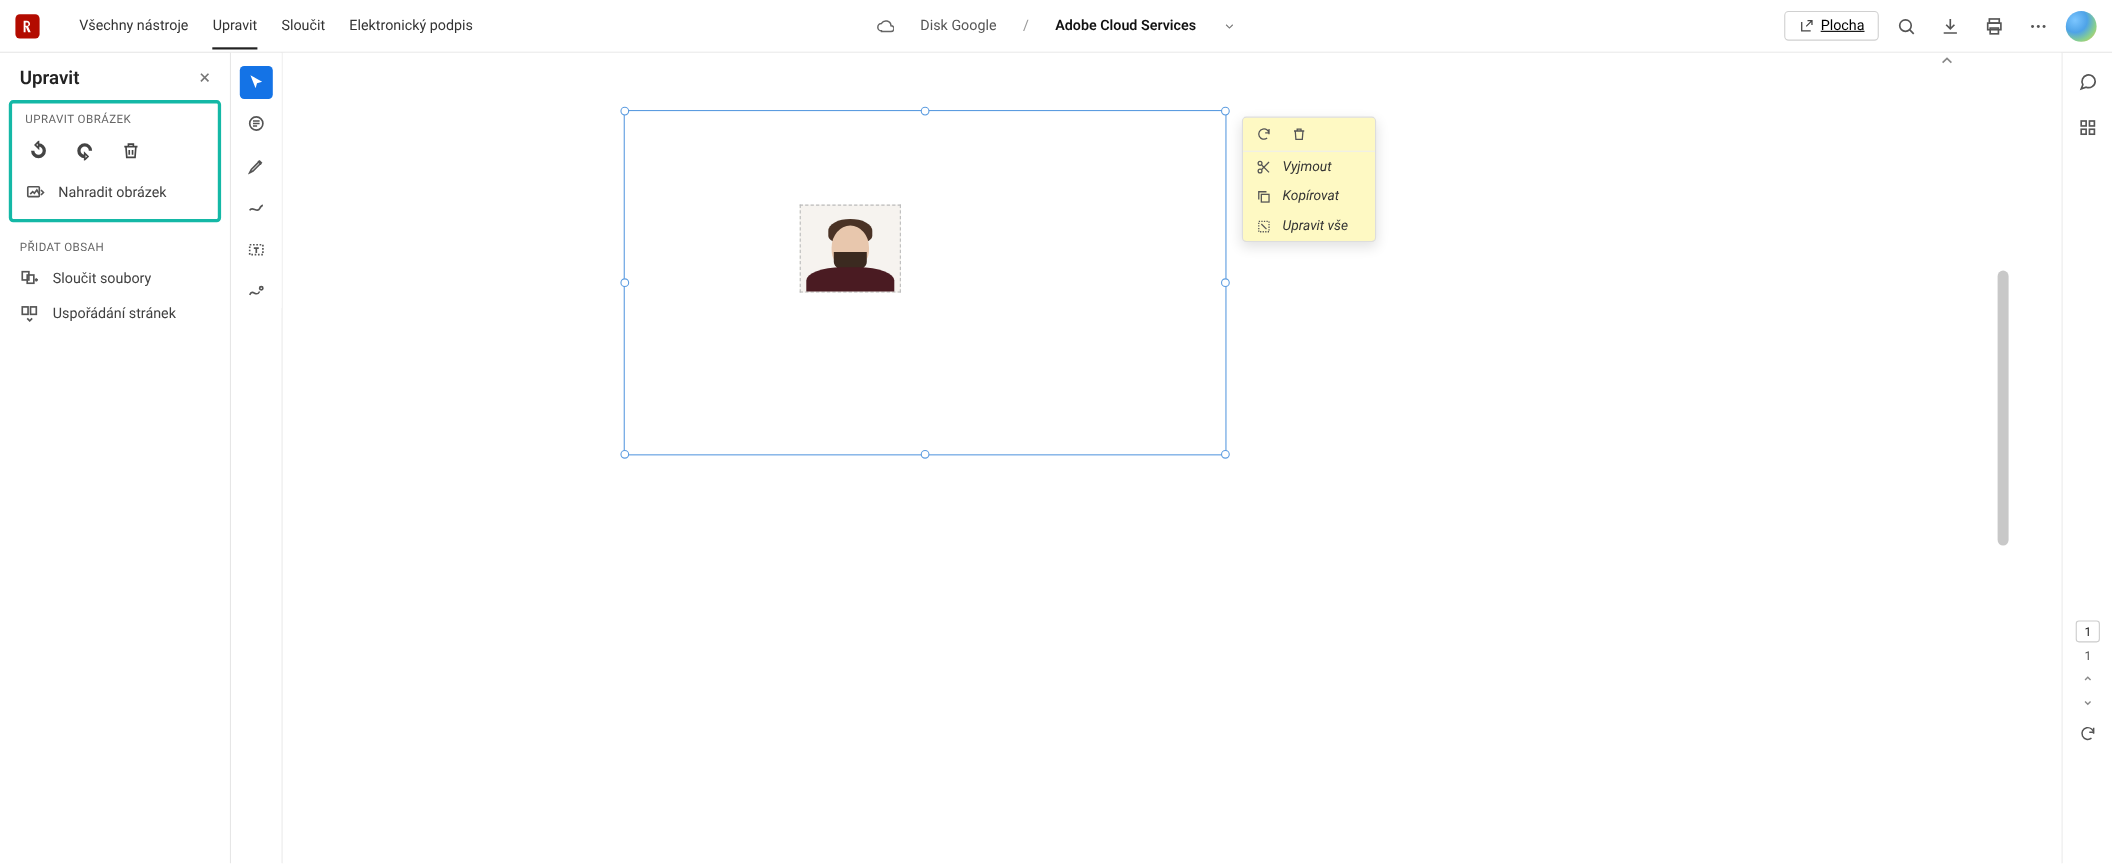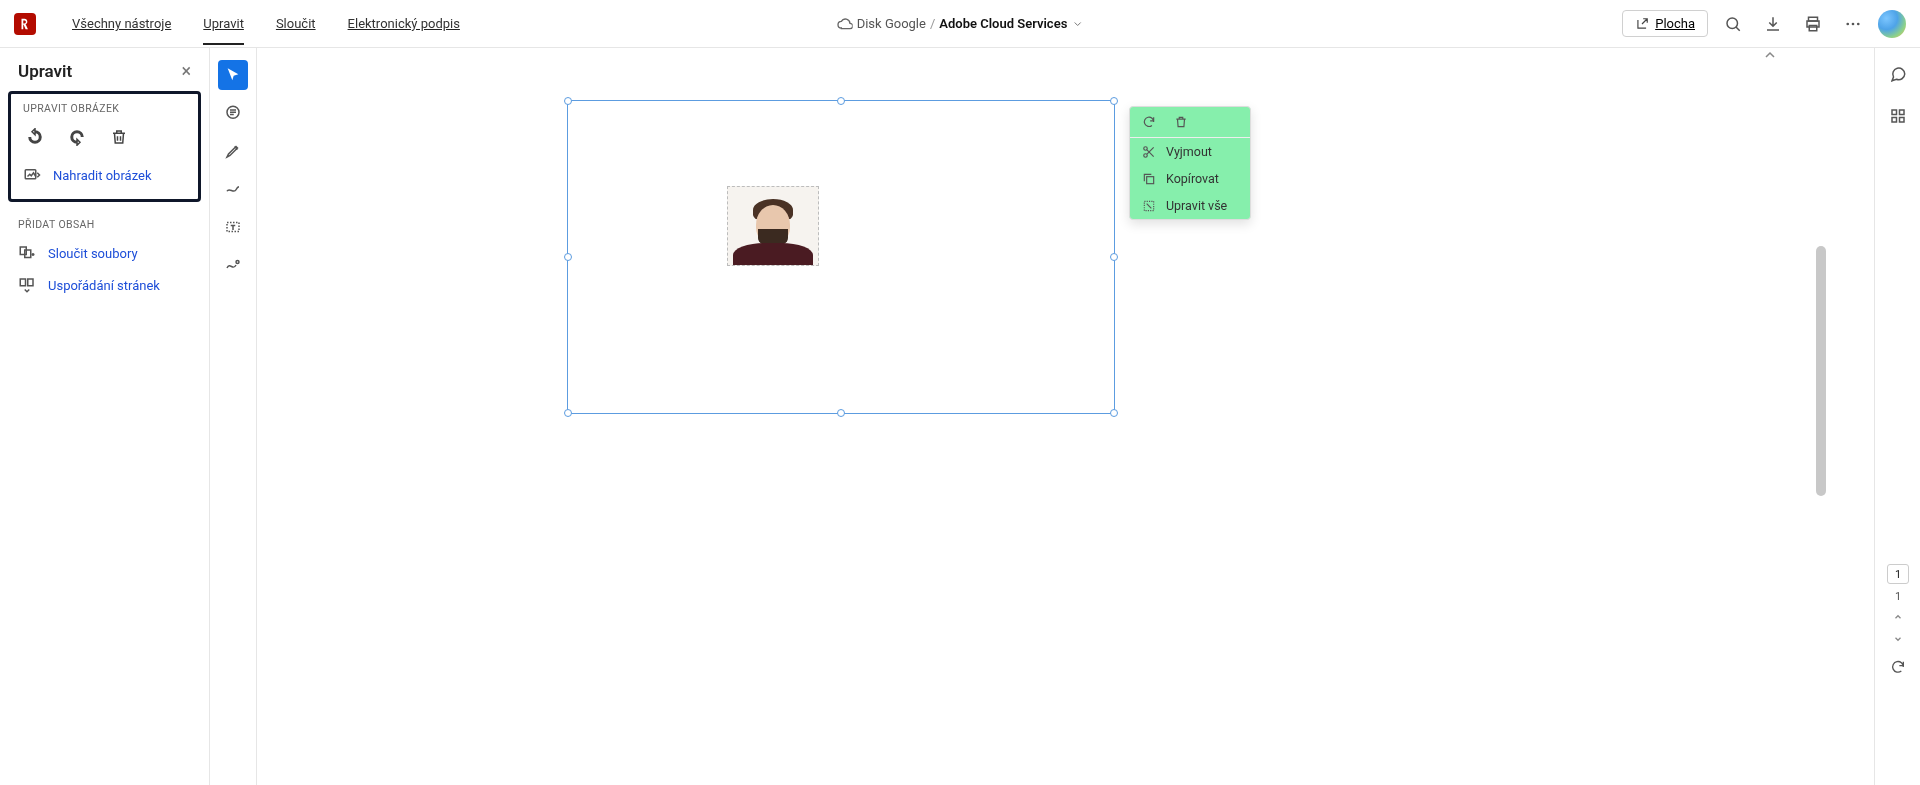--- a/index.html
+++ b/index.html
@@ -2,47 +2,47 @@
 <html><head>
 <meta charset="utf-8">
 <style>
   * { box-sizing: border-box; margin: 0; padding: 0; font-family: -apple-system, BlinkMacSystemFont, "Segoe UI", Roboto, Helvetica, Arial, sans-serif; }
   body { width: 1920px; height: 785px; overflow: hidden; background: #fff; color: #222; }
 
   
   .topbar { height: 48px; display: flex; align-items: center; border-bottom: 1px solid #e6e6e6; padding: 0 14px; gap: 18px; }
   .logo { width: 22px; height: 22px; background: #b30b00; border-radius: 4px; display:flex; align-items:center; justify-content:center; }
   .logo svg { width: 14px; height: 14px; }
-  .topnav { display:flex; gap:32px; margin-left: 18px; text-decoration: underline; }
+  .topnav { display:flex; gap:22px; margin-left: 18px; }
   .topnav-item { font-size: 13px; color:#333; cursor:pointer; padding:14px 0; }
   .topnav-item.active { border-bottom: 2px solid #222; padding-bottom:12px; }
 
-  .breadcrumb { position:absolute; left:50%; transform:translateX(-50%); display:flex; align-items:center; gap:4px; font-size:13px; color:#555; }
+  .breadcrumb { position:absolute; left:50%; transform:translateX(-50%); display:flex; align-items:center; gap:24px; font-size:13px; color:#555; }
   .breadcrumb .sep { color:#999; }
   .breadcrumb .strong { color:#111; font-weight:600; }
 
   .topright { margin-left:auto; display:flex; align-items:center; gap:10px; }
   .btn-outline { border:1px solid #d0d0d0; border-radius:4px; padding:5px 12px; font-size:13px; display:flex; align-items:center; gap:6px; cursor:pointer; background:#fff;text-decoration:underline; }
   .icon-btn { width:30px; height:30px; display:flex; align-items:center; justify-content:center; cursor:pointer; border-radius:4px; color:#555; }
   .avatar { width:28px; height:28px; border-radius:50%; background: radial-gradient(circle at 30% 30%, #7cc6ff, #4ea3e8 40%, #8bd18b 70%, #f5c542); }
 
   
   .main { display:flex; height: calc(785px - 48px); }
 
   
   .sidepanel { width: 210px; border-right: 1px solid #e6e6e6; padding: 12px 0; position:relative; }
   .sidepanel-header { display:flex; align-items:center; padding: 0 18px 10px; }
   .sidepanel-title { font-size:17px; font-weight:600; }
   .sidepanel-close { margin-left:auto; font-size:18px; color:#777; cursor:pointer; }
 
   .section-label { font-size:10.5px; letter-spacing:0.4px; color:#666; padding: 10px 18px 6px; text-transform:uppercase; }
-  .panel-item { display:flex; align-items:center; gap:12px; padding:7px 18px; font-size:13px; color:#1d4ed8; cursor:pointer; }
+  .panel-item { display:flex; align-items:center; gap:12px; padding:7px 18px; font-size:13px; color:#404040; cursor:pointer; }
   .panel-item .ico { width:18px; height:18px; display:flex; align-items:center; justify-content:center; color:#555; }
 
-  .highlight-box { border:3px solid #0f172a; border-radius:4px; margin: 0 8px 6px; padding: 6px 6px 8px; }
+  .highlight-box { border:3px solid #14b8a6; border-radius:4px; margin: 0 8px 6px; padding: 6px 6px 8px; }
   .edit-icons { display:flex; gap:18px; padding: 4px 6px 10px; }
   .edit-icons .ico-btn { width:24px; height:24px; display:flex; align-items:center; justify-content:center; cursor:pointer; color:#444; }
 
   
   .vtoolbar { width: 46px; display:flex; flex-direction:column; align-items:center; gap:8px; padding-top:12px; background:#fff; }
   .vtoolbar .vbtn { width:30px; height:30px; border-radius:4px; display:flex; align-items:center; justify-content:center; cursor:pointer; color:#555; }
   .vtoolbar .vbtn.active { background:#1473e6; color:#fff; }
   .vtoolbar-wrap { border-right:1px solid #e6e6e6; padding-bottom:14px; box-shadow: 2px 0 3px rgba(0,0,0,0.02); }
 
   
@@ -53,21 +53,21 @@
   .handle.tm{left:50%;top:-4px;transform:translateX(-50%);} .handle.bm{left:50%;bottom:-4px;transform:translateX(-50%);}
   .handle.lm{left:-4px;top:50%;transform:translateY(-50%);} .handle.rm{right:-4px;top:50%;transform:translateY(-50%);}
 
   .photo { position:absolute; left:470px; top:138px; width:92px; height:80px; border:1px dashed #bcbcbc; background:#f6f3ef; overflow:hidden; }
   .photo .head { position:absolute; left:50%; top:18px; transform:translateX(-50%); width:34px; height:40px; background:#e8c7ad; border-radius:50% 50% 45% 45%; }
   .photo .hair { position:absolute; left:50%; top:12px; transform:translateX(-50%); width:40px; height:22px; background:#4a3225; border-radius:50% 50% 30% 30%; }
   .photo .beard { position:absolute; left:50%; top:42px; transform:translateX(-50%); width:30px; height:18px; background:#3b2a20; border-radius:0 0 50% 50%; }
   .photo .shirt { position:absolute; left:50%; bottom:-8px; transform:translateX(-50%); width:80px; height:30px; background:#4a1b22; border-radius:40% 40% 0 0; }
 
   
-  .ctxmenu { position:absolute; left:872px; top:58px; width:122px; background:#86efac; border:1px solid #ddd; border-radius:4px; box-shadow:0 4px 12px rgba(0,0,0,0.12); font-size:12.5px; }
+  .ctxmenu { position:absolute; left:872px; top:58px; width:122px; background:#fef9c3; border:1px solid #ddd; border-radius:4px; box-shadow:0 4px 12px rgba(0,0,0,0.12); font-size:12.5px;font-style:italic; }
   .ctxmenu .ctx-top { display:flex; gap:18px; padding:8px 12px; border-bottom:1px solid #eee; }
   .ctxmenu .ctx-item { display:flex; align-items:center; gap:10px; padding:6px 12px; cursor:pointer; color:#333; }
   .ctxmenu .cico { width:14px; height:14px; display:flex; align-items:center; justify-content:center; color:#555; }
 
   
   .rightrail { width:46px; border-left:1px solid #e6e6e6; display:flex; flex-direction:column; align-items:center; padding-top:12px; gap:14px; }
   .rightrail .rbtn { width:28px; height:28px; display:flex; align-items:center; justify-content:center; cursor:pointer; color:#555; }
 
   
   .scrolltrack { position:absolute; right:48px; top:0; width:14px; height:100%; }

